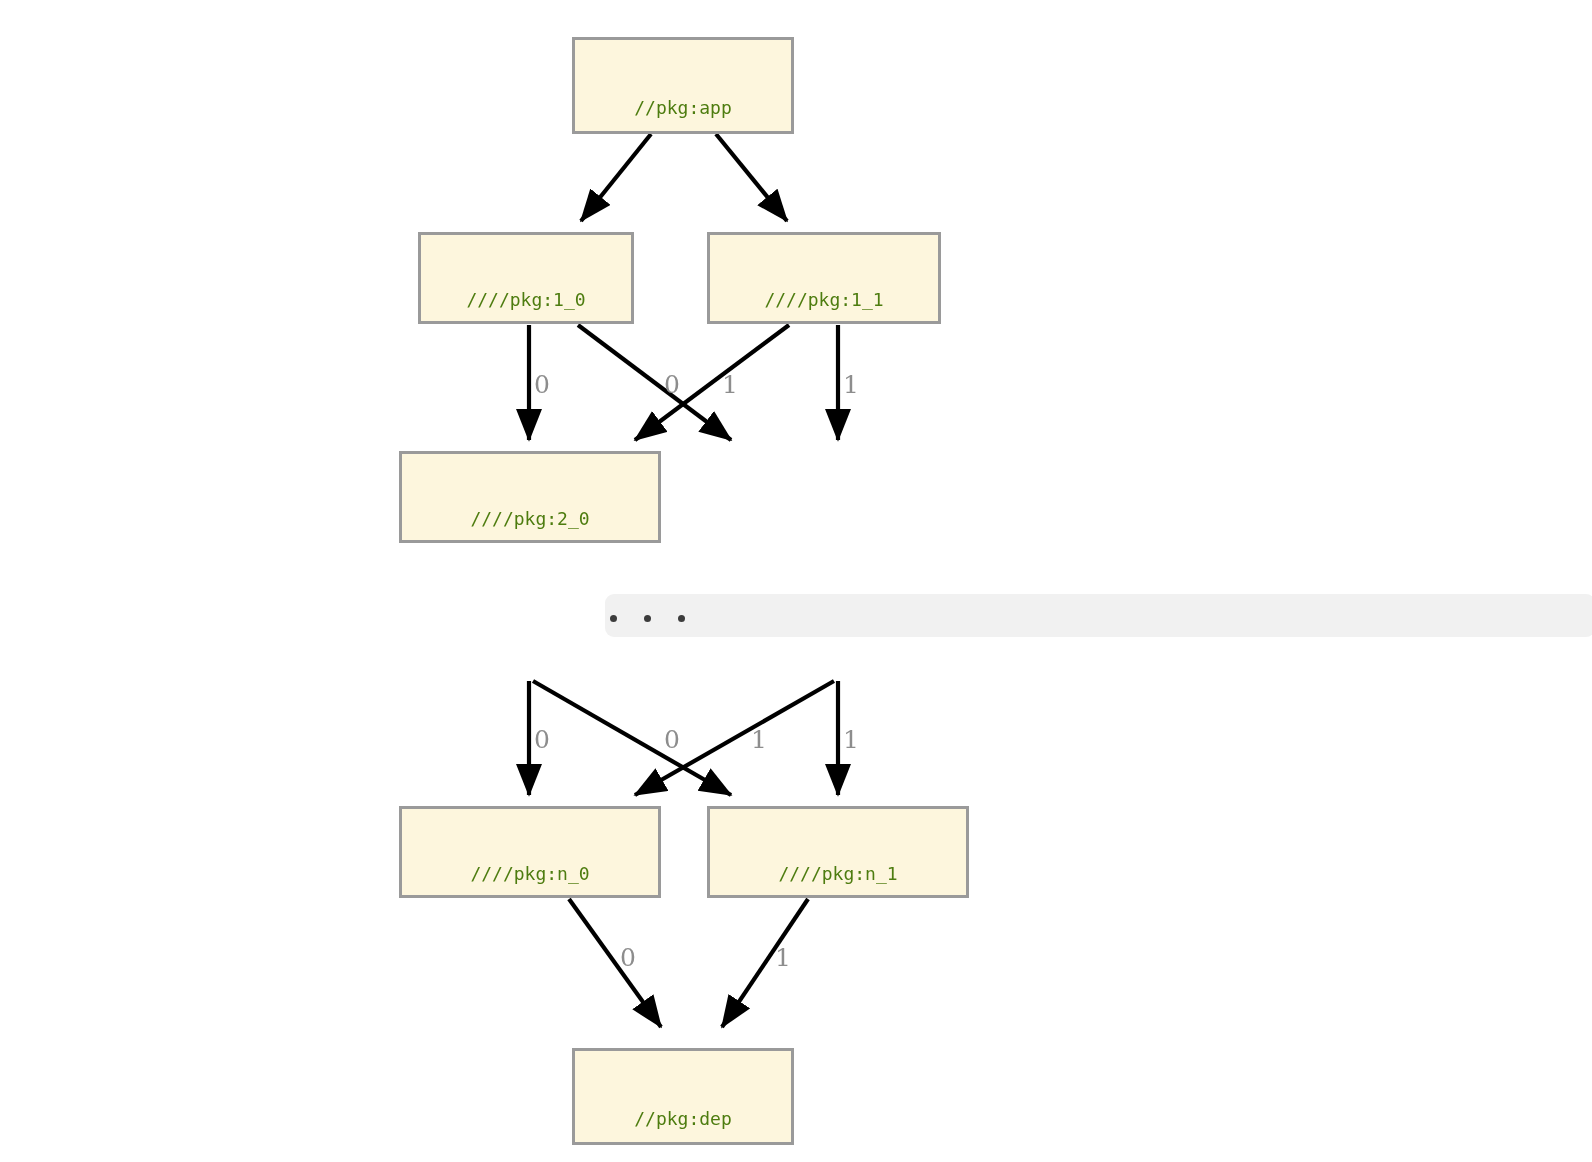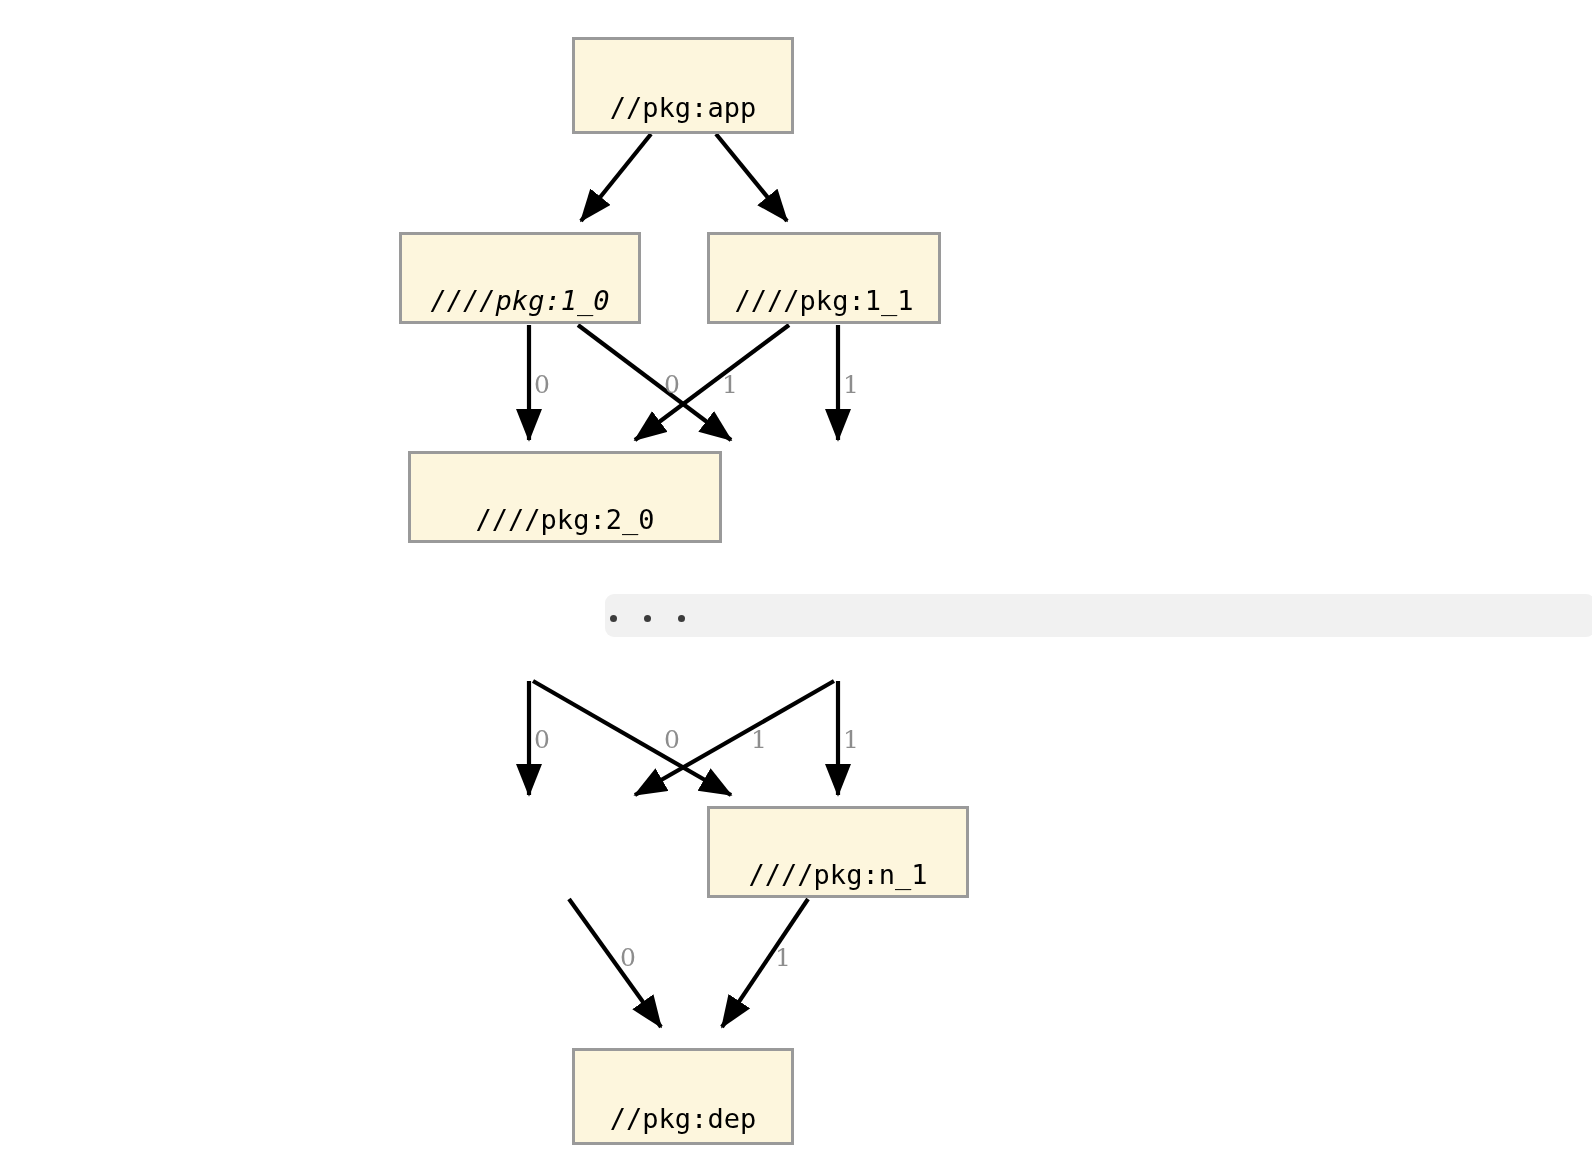--- a/index.html
+++ b/index.html
@@ -27,22 +27,22 @@
     position: absolute;
     box-sizing: border-box;
     background: #fdf6dd;
     border: 3px solid #9a9a9a;
     display: flex;
     align-items: center;
     justify-content: center;
   }
   .node-label {
     font-family: "DejaVu Sans Mono", monospace;
-    font-size: 27px;
-    color: #000000;
+    font-size: 18px;
+    color: #4d7c0f;
     letter-spacing: 0px;
     white-space: nowrap;
     line-height: 1;
     margin-top: 44px;
   }
   .edge-label {
     position: absolute;
     font-family: "DejaVu Serif", serif;
     font-size: 25px;
     color: #8d8d8d;
@@ -102,33 +102,36 @@
 
     <line x1="569" y1="899" x2="661" y2="1027" stroke="#000" stroke-width="4.2" marker-end="url(#arrowhead)"></line>
 
     <line x1="808" y1="899" x2="722" y2="1027" stroke="#000" stroke-width="4.2" marker-end="url(#arrowhead)"></line>
   </svg>
 
   <div class="node-box" style="left:572px; top:37px; width:222px; height:97px;">
     <span class="node-label">//pkg:app</span>
   </div>
 
-  <div class="node-box" style="left:399px; top:232px; width:242px; height:92px;font-style:italic;">
+  <div class="node-box" style="left:418px; top:232px; width:216px; height:92px;">
     <span class="node-label">////pkg:1_0</span>
   </div>
 
   <div class="node-box" style="left:707px; top:232px; width:234px; height:92px;">
     <span class="node-label">////pkg:1_1</span>
   </div>
 
-  <div class="node-box" style="left:408px; top:451px; width:314px; height:92px;">
+  <div class="node-box" style="left:399px; top:451px; width:262px; height:92px;">
     <span class="node-label">////pkg:2_0</span>
   </div>
 
 
+  <div class="node-box" style="left:399px; top:806px; width:262px; height:92px;">
+    <span class="node-label">////pkg:n_0</span>
+  </div>
 
   <div class="node-box" style="left:707px; top:806px; width:262px; height:92px;text-align:center;">
     <span class="node-label">////pkg:n_1</span>
   </div>
 
   <div class="node-box" style="left:572px; top:1048px; width:222px; height:97px;">
     <span class="node-label">//pkg:dep</span>
   </div>
 
   <span class="edge-label" style="left:534px; top:372px;">0</span>

